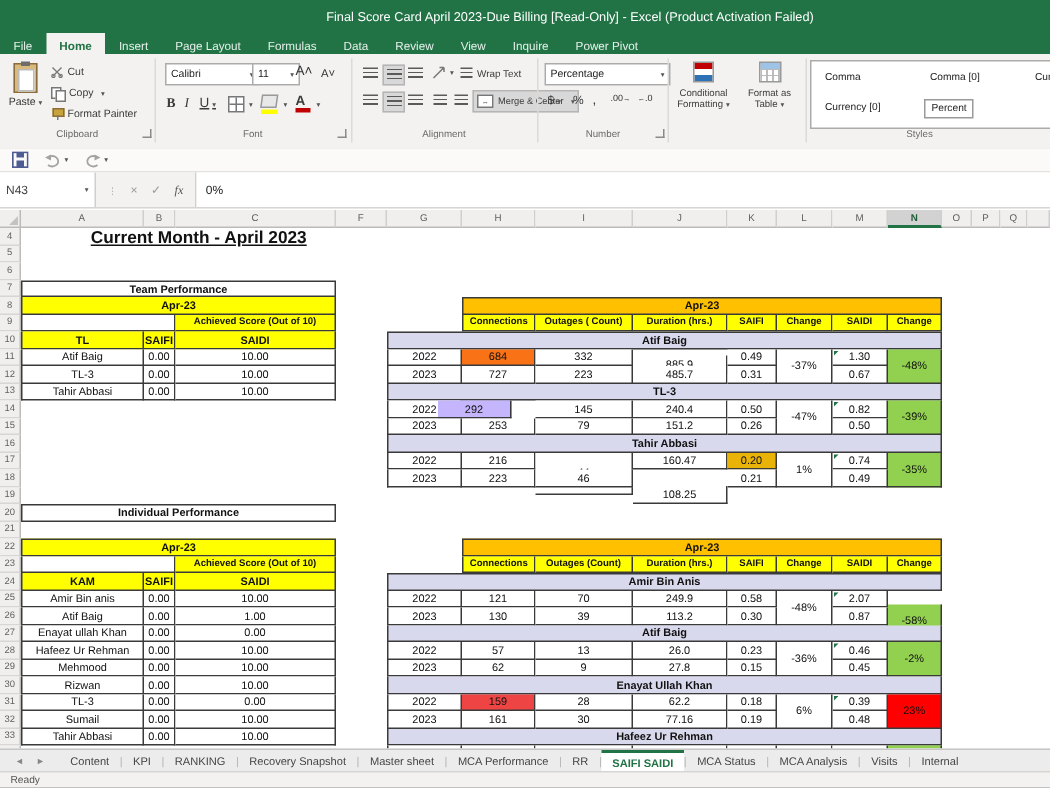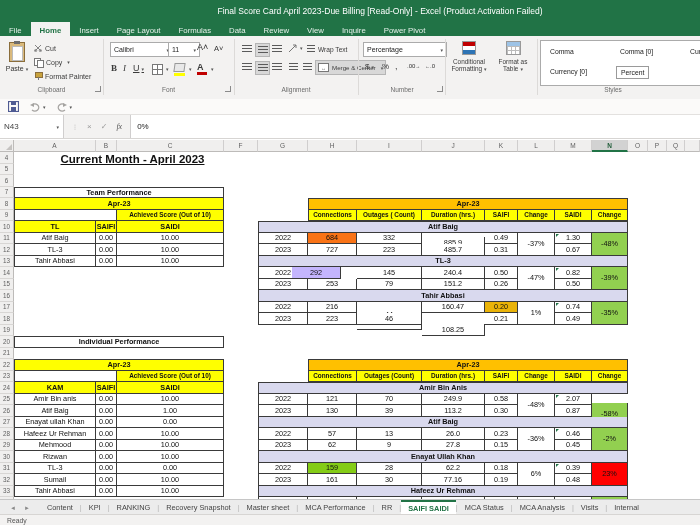--- a/index.html
+++ b/index.html
@@ -484,21 +484,21 @@
         <div class="c" style="left: 308px; top: 299.5px; width: 49px; height: 11.5px; background: rgb(255, 255, 255);">62</div>
         <div class="c" style="left: 357px; top: 299.5px; width: 65px; height: 11.5px; background: rgb(255, 255, 255);">9</div>
         <div class="c" style="left: 422px; top: 299.5px; width: 63px; height: 11.5px; background: rgb(255, 255, 255);">27.8</div>
         <div class="c" style="left: 485px; top: 299.5px; width: 33px; height: 11.5px; background: rgb(255, 255, 255);">0.15</div>
         <div class="c" style="left: 555px; top: 299.5px; width: 37px; height: 11.5px; background: rgb(255, 255, 255);">0.45</div>
         <div class="c" style="left: 518px; top: 288px; width: 37px; height: 23px; background: rgb(255, 255, 255);">-36%</div>
         <div class="c" style="left: 592px; top: 288px; width: 36px; height: 23px; background: rgb(146, 208, 80);">-2%</div>
         <div class="tri" style="left: 556px; top: 289px;"></div>
         <div class="c b" style="left: 258px; top: 311px; width: 370px; height: 11.5px; background: rgb(217, 217, 238); border-left: 1px solid rgb(58, 58, 58);">Enayat Ullah Khan</div>
         <div class="c" style="left: 258px; top: 322.5px; width: 50px; height: 11.5px; background: rgb(255, 255, 255); border-left: 1px solid rgb(58, 58, 58);">2022</div>
-        <div class="c" style="left: 308px; top: 322.5px; width: 49px; height: 11.5px; background: #84cc16;">159</div>
+        <div class="c" style="left: 308px; top: 322.5px; width: 49px; height: 11.5px; background: #ef4444;">159</div>
         <div class="c" style="left: 357px; top: 322.5px; width: 65px; height: 11.5px; background: rgb(255, 255, 255);">28</div>
         <div class="c" style="left: 422px; top: 322.5px; width: 63px; height: 11.5px; background: rgb(255, 255, 255);">62.2</div>
         <div class="c" style="left: 485px; top: 322.5px; width: 33px; height: 11.5px; background: rgb(255, 255, 255);">0.18</div>
         <div class="c" style="left: 555px; top: 322.5px; width: 37px; height: 11.5px; background: rgb(255, 255, 255);">0.39</div>
         <div class="c" style="left: 258px; top: 334px; width: 50px; height: 11.5px; background: rgb(255, 255, 255); border-left: 1px solid rgb(58, 58, 58);">2023</div>
         <div class="c" style="left: 308px; top: 334px; width: 49px; height: 11.5px; background: rgb(255, 255, 255);">161</div>
         <div class="c" style="left: 357px; top: 334px; width: 65px; height: 11.5px; background: rgb(255, 255, 255);">30</div>
         <div class="c" style="left: 422px; top: 334px; width: 63px; height: 11.5px; background: rgb(255, 255, 255);">77.16</div>
         <div class="c" style="left: 485px; top: 334px; width: 33px; height: 11.5px; background: rgb(255, 255, 255);">0.19</div>
         <div class="c" style="left: 555px; top: 334px; width: 37px; height: 11.5px; background: rgb(255, 255, 255);">0.48</div>

